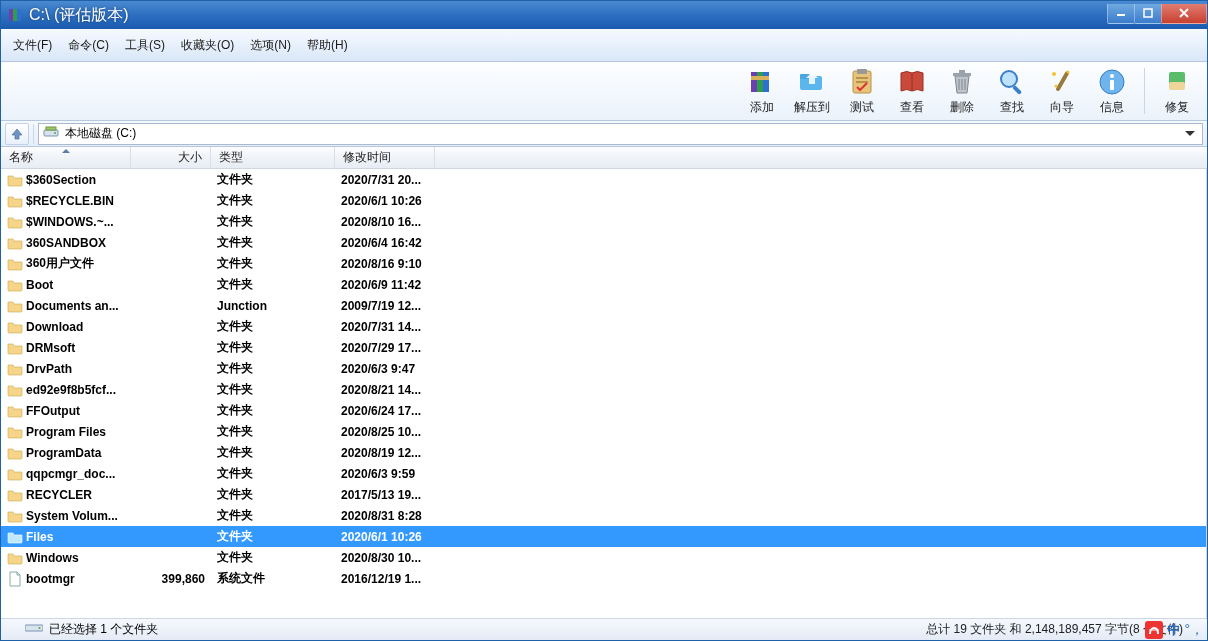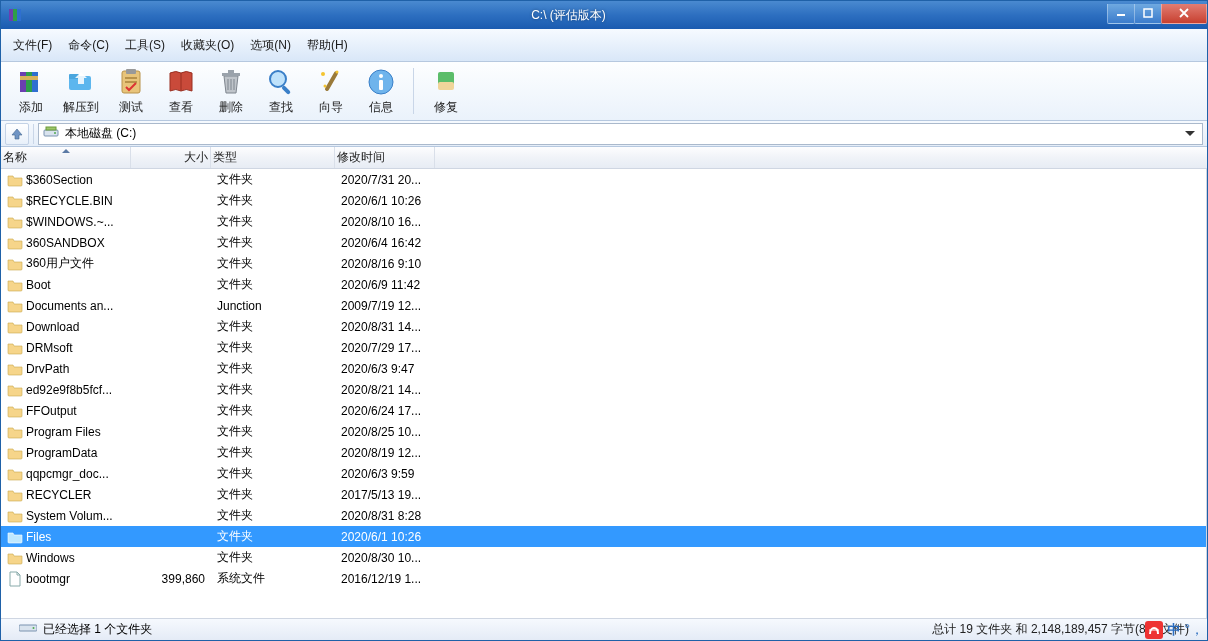--- a/index.html
+++ b/index.html
@@ -1,61 +1,61 @@
 <!DOCTYPE html>
 <html><head>
 <meta charset="utf-8">
 <style>
 *{box-sizing:border-box;margin:0;padding:0;font-family:"Microsoft YaHei","Segoe UI",Tahoma,sans-serif;font-size:12px;}
 body{background:#fff;overflow:hidden;}
 .window{width:1208px;height:641px;border:1px solid #1f61a8;display:flex;flex-direction:column;background:#fff;position:relative;}
 
 .titlebar{height:28px;background:linear-gradient(to bottom,#4a8ad0 0%,#2d6fc0 50%,#1a5bb0 100%);display:flex;align-items:center;padding:0 0 0 6px;color:#fff;}
 .titlebar .app-icon{width:16px;height:16px;margin-right:6px;display:inline-flex;}
-.titlebar .title-text{flex:1;font-size:12px;text-shadow:0 0 3px rgba(0,0,0,.4);text-align:center;}
+.titlebar .title-text{flex:1;font-size:16px;text-shadow:0 0 3px rgba(0,0,0,.4);}
 .winbtns{display:flex;height:20px;margin-top:-3px;}
 .winbtn{width:28px;height:20px;display:flex;align-items:center;justify-content:center;border:1px solid rgba(255,255,255,.35);border-top:none;background:linear-gradient(to bottom,#6fa9e0,#3b7ccc);margin-left:-1px;border-radius:0 0 2px 2px;}
 .winbtn.close{background:linear-gradient(to bottom,#e27d72,#c74030);width:46px;}
 .winbtn svg{width:12px;height:10px;}
 
 .menubar{height:20px;background:linear-gradient(to bottom,#f6faff,#d9e7f8);border-bottom:1px solid #b6c8df;display:flex;align-items:center;padding:16px 4px;}
 .menubar span{padding:2px 8px;color:#1a1a1a;cursor:default;}
 
-.toolbar{height:59px;background:linear-gradient(to bottom,#fdfeff 0%,#eaf2fb 100%);border-bottom:1px solid #b6c8df;display:flex;align-items:center;padding:2px 6px;gap:2px;}
+.toolbar{height:59px;background:linear-gradient(to bottom,#fdfeff 0%,#eaf2fb 100%);border-bottom:1px solid #b6c8df;display:flex;align-items:center;padding:2px 6px;gap:2px;justify-content:flex-end;}
 .tool{display:flex;flex-direction:column;align-items:center;justify-content:center;width:48px;height:54px;border:1px solid transparent;border-radius:3px;cursor:default;}
 .tool .ticon{width:32px;height:32px;display:flex;align-items:center;justify-content:center;}
 .tool .tlabel{font-size:12px;color:#222;margin-top:1px;}
 .tsep{width:1px;height:46px;background:#c9d6e8;margin:0 6px;}
 
 .addrbar{height:26px;background:linear-gradient(to bottom,#f5f9fe,#e5eef9);border-bottom:1px solid #b6c8df;display:flex;align-items:center;padding:2px 4px;gap:4px;}
 .upbtn{width:24px;height:22px;border:1px solid #c3d2e6;background:linear-gradient(to bottom,#fff,#e8f0fa);border-radius:2px;display:flex;align-items:center;justify-content:center;}
 .vsep{width:1px;height:20px;background:#c9d6e8;}
 .pathbox{flex:1;height:22px;border:1px solid #aab9cc;background:#fff;display:flex;align-items:center;padding:0 4px;gap:6px;}
 .pathbox .drop{width:16px;display:flex;justify-content:center;}
 
 .colheaders{height:22px;background:linear-gradient(to bottom,#fdfdfe,#f0f3f8 50%,#e7ecf4);border-bottom:1px solid #cfd6e2;display:flex;}
-.ch{border-right:1px solid #d9dfe9;display:flex;align-items:center;padding:0 2px;color:#222;position:relative;}
+.ch{border-right:1px solid #d9dfe9;display:flex;align-items:center;padding:0 8px;color:#222;position:relative;}
 .ch.sort::before{content:"";position:absolute;top:2px;left:50%;transform:translateX(-50%);border-left:4px solid transparent;border-right:4px solid transparent;border-bottom:4px solid #5b7aa5;}
 .ch0{width:130px;}
 .ch1{width:80px;justify-content:flex-end;}
 .ch2{width:124px;}
 .ch3{width:100px;}
 
 .listwrap{display:flex;flex:1;min-height:0;}
 .list{flex:1;overflow-y:scroll;overflow-x:hidden;background:#fff;border-right:1px solid #cfd6e2;}
-.row{height:21px;display:flex;align-items:center;}
+.row{height:21px;display:flex;align-items:center;font-weight:bold;}
 .row.selected{background:#3399ff;color:#fff;}
 .cell{padding:0 6px;white-space:nowrap;overflow:hidden;text-overflow:ellipsis;}
 .c0{width:130px;display:flex;align-items:center;gap:3px;}
 .c1{width:80px;text-align:right;}
 .c2{width:124px;}
 .c3{width:100px;}
 .ficon{width:16px;height:16px;flex:none;}
 
-.statusbar{height:22px;border-top:1px solid #cfd6e2;background:linear-gradient(to bottom,#f6f9fe,#e4ebf6);display:flex;align-items:center;padding:0 18px;gap:8px;}
+.statusbar{height:22px;border-top:1px solid #cfd6e2;background:linear-gradient(to bottom,#f6f9fe,#e4ebf6);display:flex;align-items:center;padding:0 24px;gap:8px;}
 .statusbar .sleft{display:flex;align-items:center;gap:6px;flex:1;}
 .statusbar .sright{color:#222;}
 
 .tray{position:absolute;right:0;bottom:0;height:22px;display:flex;align-items:center;gap:4px;padding:0 4px;}
 
 .list::-webkit-scrollbar{width:17px;}
 .list::-webkit-scrollbar-track{background:#eef2f8;border-left:1px solid #d9dfe9;}
 .list::-webkit-scrollbar-thumb{background:linear-gradient(to right,#d6e4f4,#bcd2ec);border:1px solid #a9bfdc;border-radius:2px;}
 .list::-webkit-scrollbar-button{height:17px;background:#e2e9f3;border:1px solid #c4d0e2;}
 </style>
@@ -313,21 +313,21 @@
         </div>
         <div class="row">
           <div class="cell c0">
             <span class="ficon"><svg width="16" height="16" viewBox="0 0 16 16">
                 <path d="M1 4 h5 l1 2 h8 v7 a1 1 0 0 1 -1 1 H2 a1 1 0 0 1 -1 -1 Z" fill="#f6d58a" stroke="#caa84a" stroke-width=".6"></path>
               </svg></span>
             <span>Download</span>
           </div>
           <div class="cell c1"></div>
           <div class="cell c2">文件夹</div>
-          <div class="cell c3">2020/8/31 14...</div>
+          <div class="cell c3">2020/7/31 14...</div>
         </div>
         <div class="row">
           <div class="cell c0">
             <span class="ficon"><svg width="16" height="16" viewBox="0 0 16 16">
                 <path d="M1 4 h5 l1 2 h8 v7 a1 1 0 0 1 -1 1 H2 a1 1 0 0 1 -1 -1 Z" fill="#f6d58a" stroke="#caa84a" stroke-width=".6"></path>
               </svg></span>
             <span>DRMsoft</span>
           </div>
           <div class="cell c1"></div>
           <div class="cell c2">文件夹</div>

